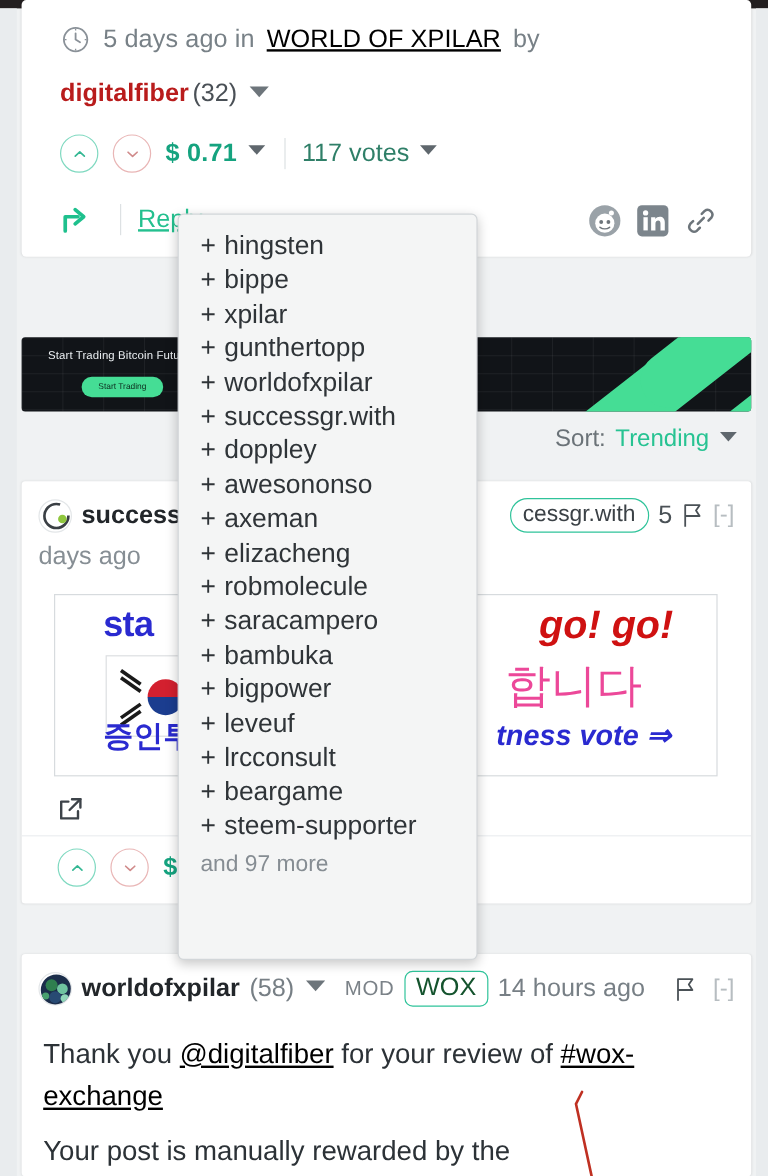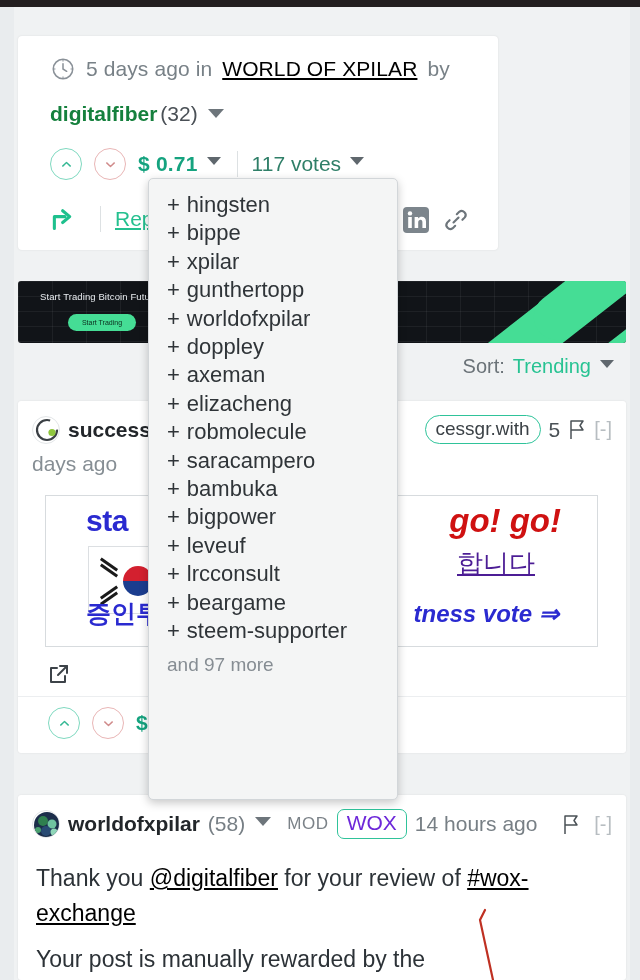--- a/index.html
+++ b/index.html
@@ -31,39 +31,38 @@
     background: #e9ecee;
   }
 
   
   .card {
     background: #ffffff;
     border-radius: 4px;
     box-shadow: 0 0 2px rgba(0,0,0,.10);
   }
   .post-card {
-    position: absolute; left: 18px; top: 0px; width: 480px;
+    position: absolute; left: 18px; top: 0px; width: 608px;
     padding: 12px 0 18px 0;
-    margin-top: 36px;
   }
 
   .meta-row {
     display: flex; align-items: center; gap: 10px;
     padding: 8px 0 0 32px;
     font-size: 21px; color: #788187; letter-spacing: .1px;
   }
   .clock-icon { width: 26px; height: 26px; flex: 0 0 26px; }
   .green { color: #000000; }
 
   .author-row {
     padding: 20px 0 0 32px;
     font-size: 21px; color: #2a2f33;
     display: flex; align-items: baseline; gap: 3px;
   }
-  .author-name { font-weight: bold; color: #15803d; }
+  .author-name { font-weight: bold; color: #b91c1c; }
   .author-rep { color: #4a5056; }
   .caret-down {
     display: inline-block; width: 0; height: 0;
     border-left: 8px solid transparent; border-right: 8px solid transparent;
     border-top: 9px solid #6d757b; margin-left: 7px; position: relative; top: -3px;
   }
 
   .vote-row {
     display: flex; align-items: center; gap: 0px;
     padding: 22px 0 0 32px; font-size: 21px;
@@ -172,21 +171,21 @@
   .promo-flag {
     position: absolute; left: 42px; top: 50px; width: 100px; height: 68px;
     border: 1px solid #dcdfe2; background: #fff; overflow: hidden;
   }
   .flag-circle {
     position: absolute; left: 34px; top: 19px; width: 30px; height: 30px; border-radius: 50%;
     background: linear-gradient(180deg,#d3202f 0 50%, #1b3d8f 50% 100%);
   }
   .flag-bar { position: absolute; background: #1a1a1a; width: 20px; height: 3px; }
   .promo-ko {
-    position: absolute; right: 62px; top: 50px; font-size: 26px; color: #4c1d95; text-decoration: underline;
+    position: absolute; right: 62px; top: 50px; font-size: 38px; color: #ec4899;
   }
   .promo-l3 {
     position: absolute; left: 40px; bottom: 16px; font-size: 25px; font-weight: bold;
     color: #2a2ad0;
   }
   .promo-vote {
     position: absolute; right: 38px; bottom: 18px; font-size: 24px; font-weight: bold;
     color: #2a2ad0; font-style: italic;
   }
   .ext-ico { position: absolute; left: 30px; top: 262px; width: 22px; height: 22px; }
@@ -194,21 +193,21 @@
   .c1-vote { position: absolute; left: 30px; top: 306px; display: flex; align-items: center; }
 
   
   .comment2 {
     position: absolute; left: 18px; top: 795px; width: 608px; height: 185px;
     background: #fff; border-radius: 3px; box-shadow: 0 0 2px rgba(0,0,0,.09);
     overflow: hidden;
   }
   .mod-label { font-size: 17px; color: #7b8288; letter-spacing: .6px; }
   .wox-pill {
-    border: 1.8px solid #2fc39a; border-radius: 7px; color: #6d28d9;
+    border: 1.8px solid #2fc39a; border-radius: 7px; color: #14532d;
     font-size: 21px; padding: 1px 9px 3px 9px; font-weight: 500;
   }
   .c2-body { padding: 22px 0 0 18px; font-size: 23px; color: #2c3237; line-height: 1.5; }
   .c2-body2 { padding: 16px 0 0 18px; font-size: 23px; color: #2c3237; }
   .c2-italic { padding: 6px 0 0 18px; font-size: 23px; color: #17191b; font-style: italic; font-weight: bold; }
 
   
   .red-anno { position: absolute; left: 455px; top: 898px; width: 80px; height: 82px; pointer-events: none; }
 
   
@@ -441,21 +440,23 @@
     <path d="M30 12 L25 22 L38 82" fill="none" stroke="#bf3022" stroke-width="2.2" stroke-linecap="round"></path>
   </svg>
 
   <div class="dropdown">
     <div id="dd-list">
         <div class="dd-item"><span class="dd-plus">+</span><span>hingsten</span></div>
         <div class="dd-item"><span class="dd-plus">+</span><span>bippe</span></div>
         <div class="dd-item"><span class="dd-plus">+</span><span>xpilar</span></div>
         <div class="dd-item"><span class="dd-plus">+</span><span>gunthertopp</span></div>
         <div class="dd-item"><span class="dd-plus">+</span><span>worldofxpilar</span></div>
+        <div class="dd-item"><span class="dd-plus">+</span><span>successgr.with</span></div>
         <div class="dd-item"><span class="dd-plus">+</span><span>doppley</span></div>
+        <div class="dd-item"><span class="dd-plus">+</span><span>awesononso</span></div>
         <div class="dd-item"><span class="dd-plus">+</span><span>axeman</span></div>
         <div class="dd-item"><span class="dd-plus">+</span><span>elizacheng</span></div>
         <div class="dd-item"><span class="dd-plus">+</span><span>robmolecule</span></div>
         <div class="dd-item"><span class="dd-plus">+</span><span>saracampero</span></div>
         <div class="dd-item"><span class="dd-plus">+</span><span>bambuka</span></div>
         <div class="dd-item"><span class="dd-plus">+</span><span>bigpower</span></div>
         <div class="dd-item"><span class="dd-plus">+</span><span>leveuf</span></div>
         <div class="dd-item"><span class="dd-plus">+</span><span>lrcconsult</span></div>
         <div class="dd-item"><span class="dd-plus">+</span><span>beargame</span></div>
         <div class="dd-item"><span class="dd-plus">+</span><span>steem-supporter</span></div>

